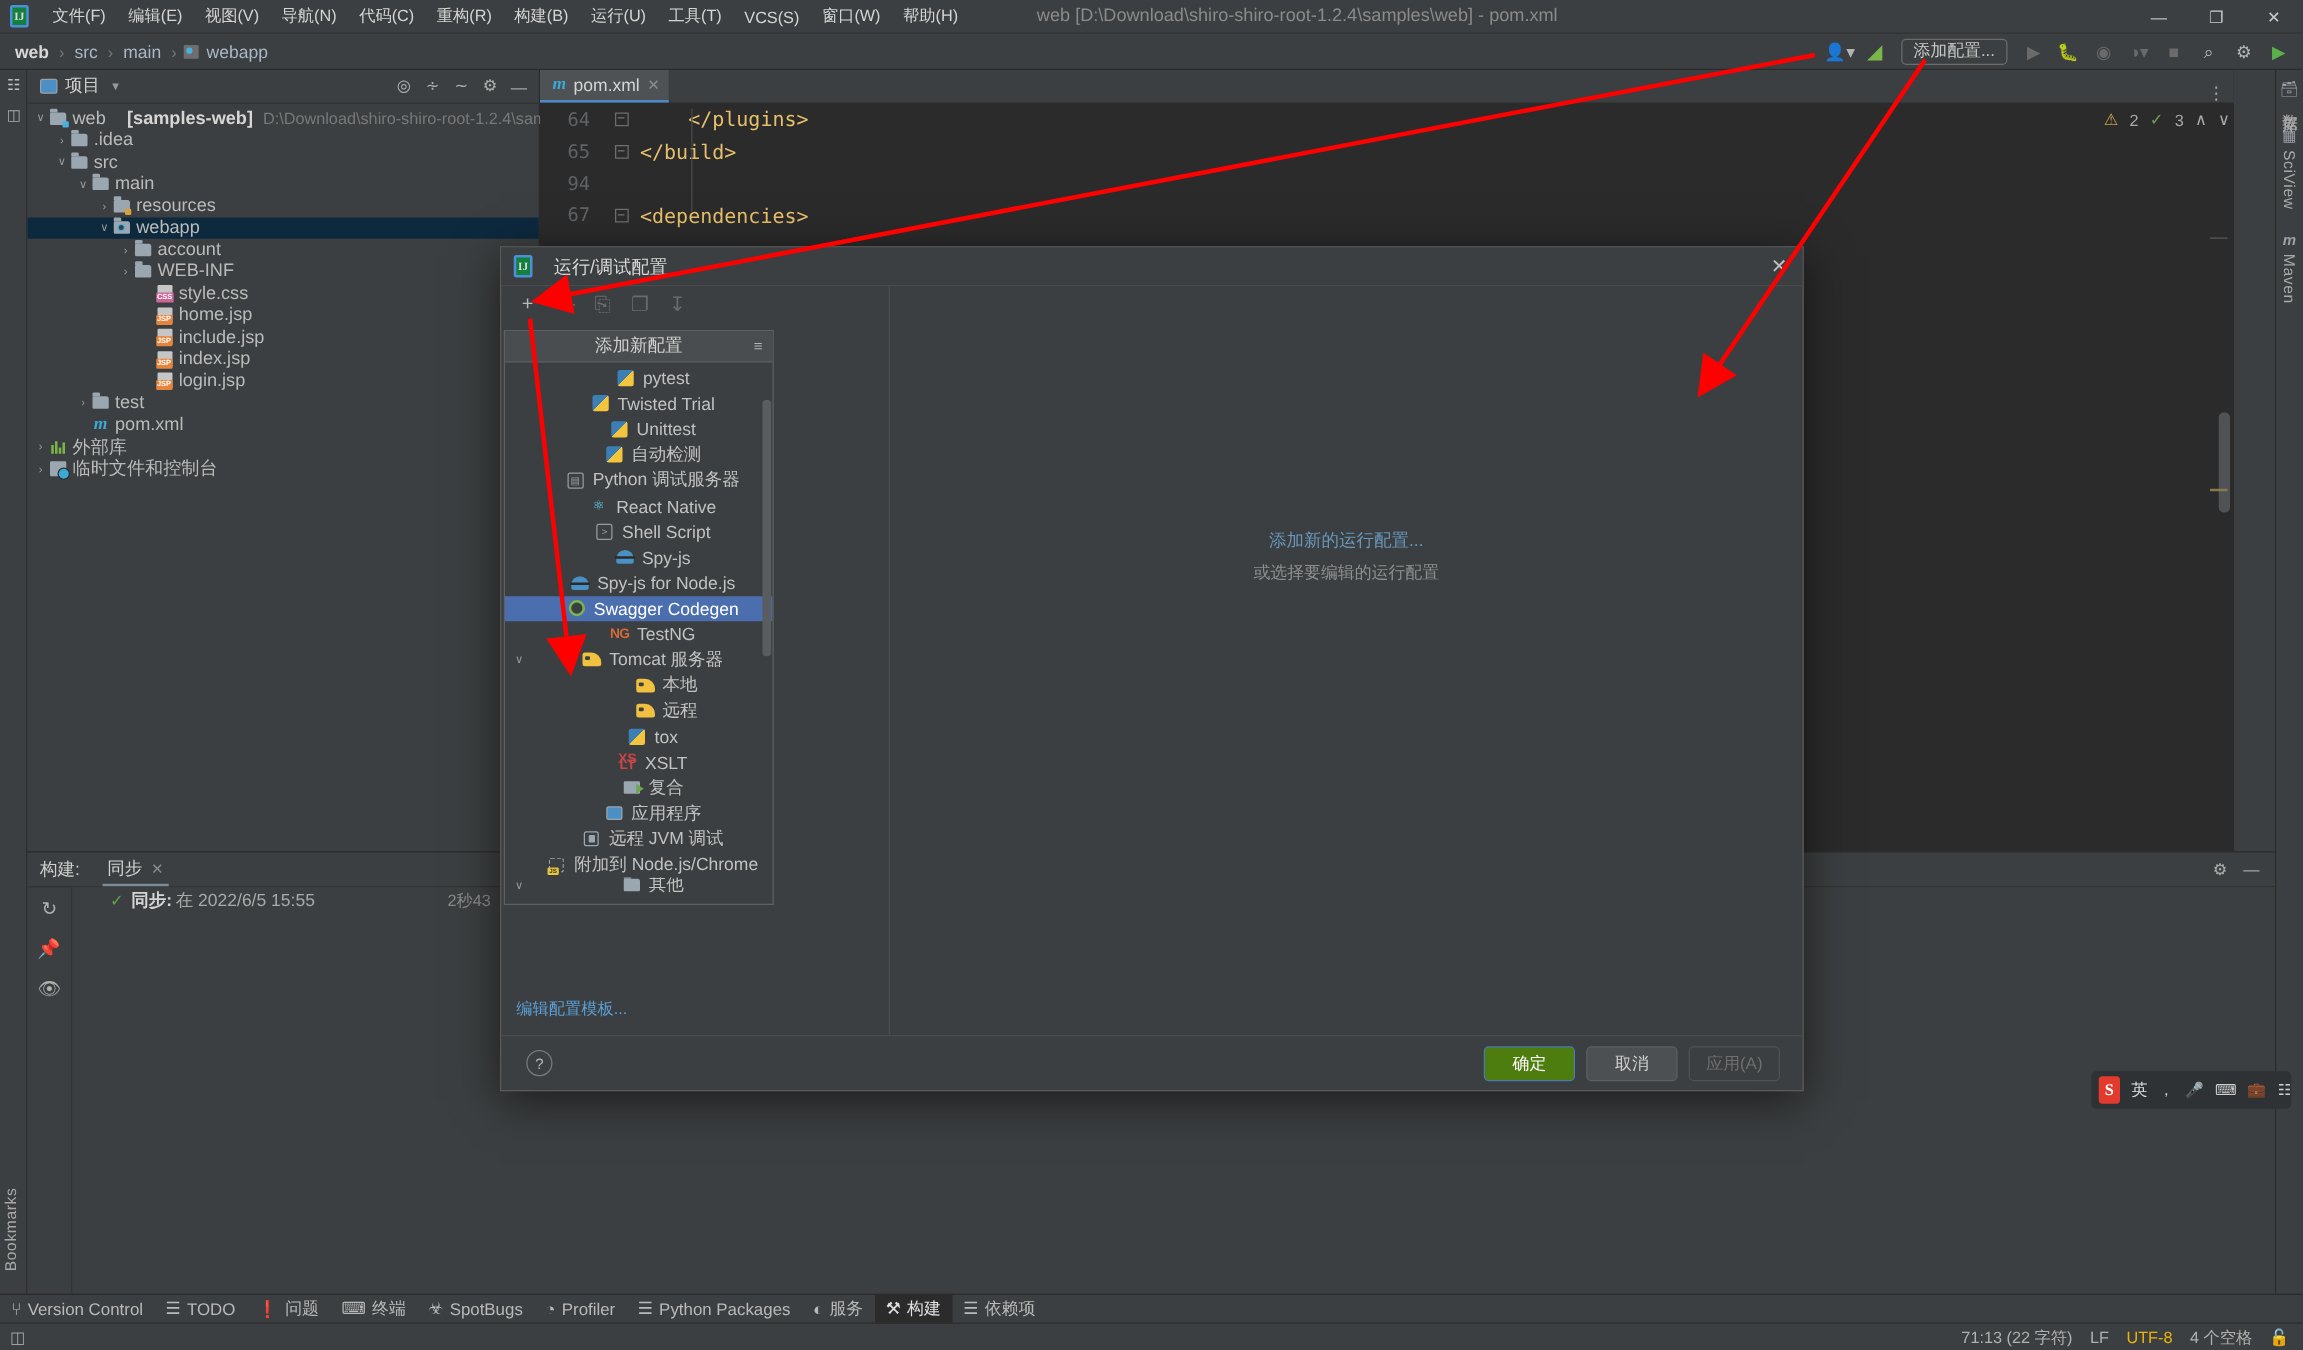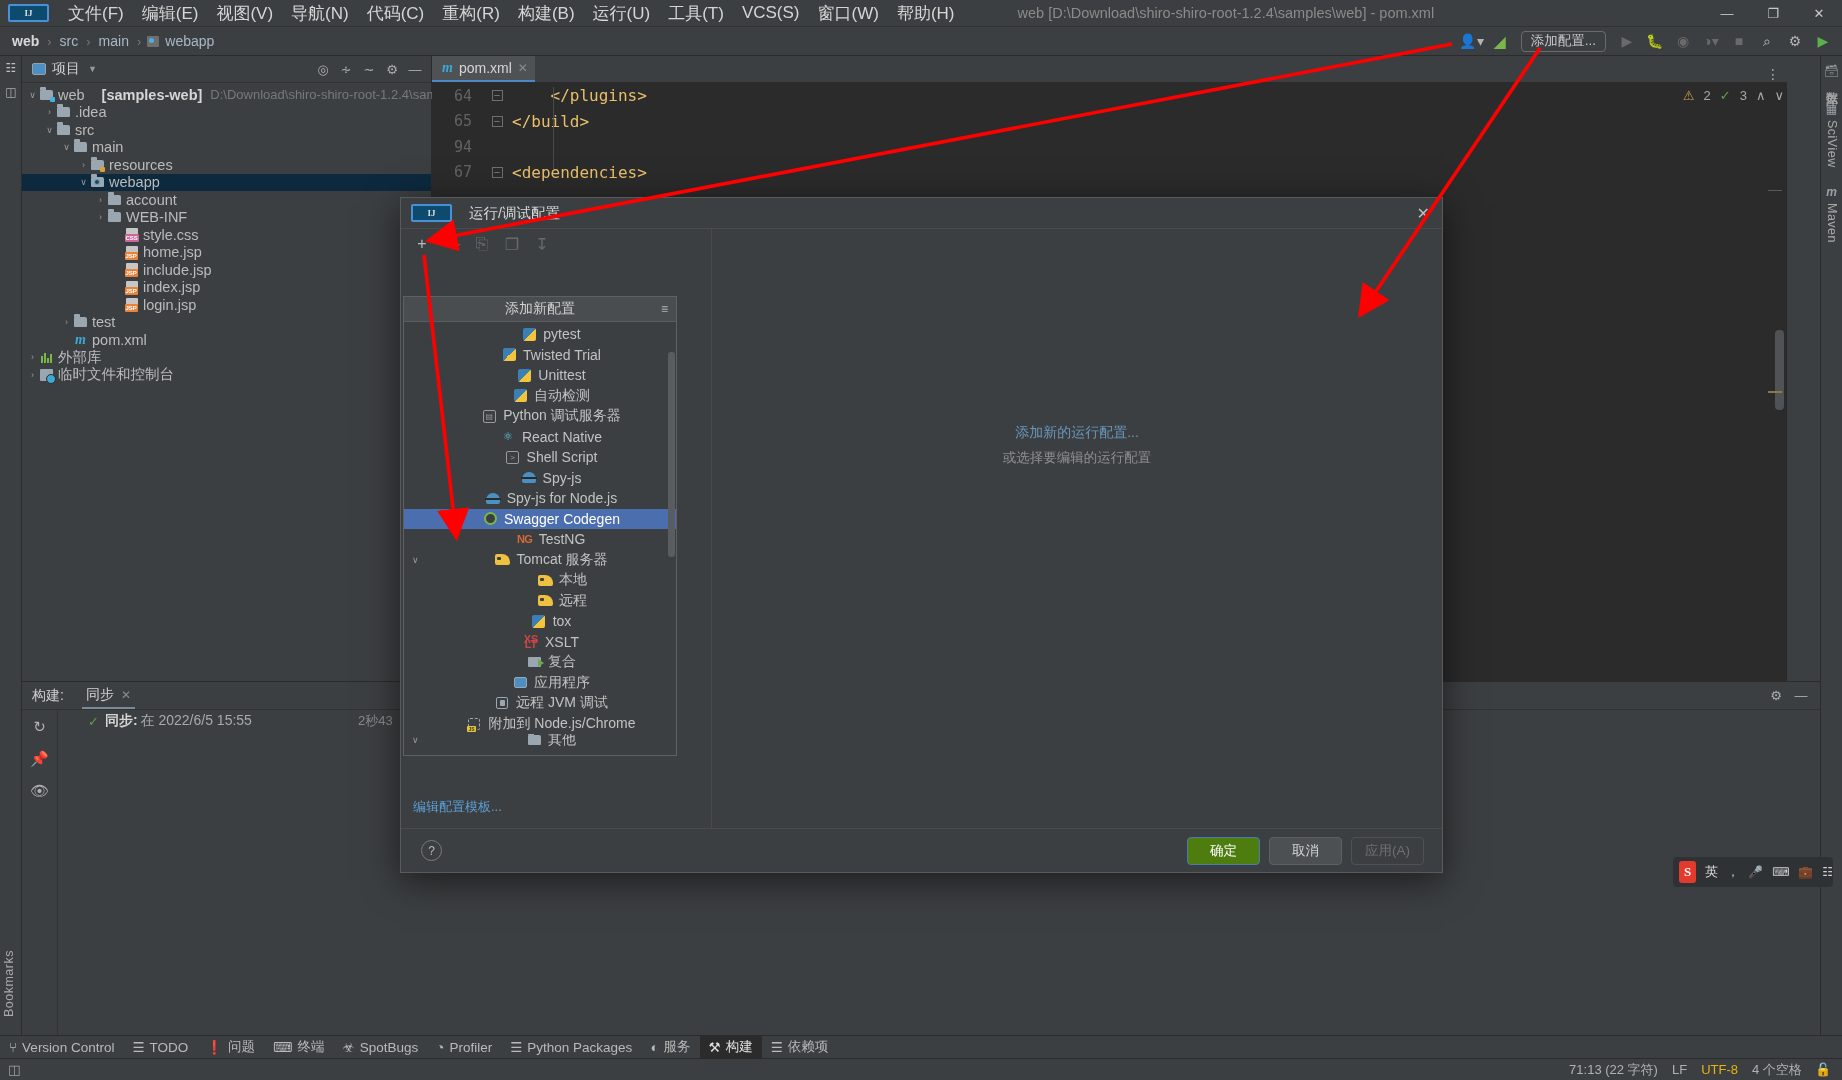--- a/index.html
+++ b/index.html
@@ -14,28 +14,28 @@
   }
   .abs { position:absolute; }
 
   
   #menubar {
     position:absolute; left:0; top:0; width:1842px; height:27px;
     background:#3c3f41; display:flex; align-items:center;
     border-bottom:1px solid #323232;
   }
   .ij-logo {
-    width:41px; height:18px; margin-left:8px; margin-right:10px;
+    width:15px; height:18px; margin-left:8px; margin-right:10px;
     border:2px solid #4a90d9; border-radius:2px;
     display:flex; align-items:center; justify-content:center;
-    font-size:9px; font-weight:bold; color:#dddddd; background:#0c4a6e;
+    font-size:9px; font-weight:bold; color:#dddddd; background:#15803d;
     font-family:"Liberation Serif",serif;
   }
   .menu-item {
-    padding:3px 9px; font-size:17px; color:#d5d5d5; cursor:default;
+    padding:3px 9px; font-size:13px; color:#d5d5d5; cursor:default;
     white-space:nowrap;
   }
   #window-title {
     margin-left:54px; font-size:14.5px; color:#8b8b8b; white-space:nowrap;
   }
   .win-btns { margin-left:auto; display:flex; height:100%; }
   .win-btn {
     width:46px; height:27px; display:flex; align-items:center; justify-content:center;
     color:#c8c8c8; font-size:13px;
   }
@@ -243,23 +243,23 @@
   .btn {
     min-width:73px; height:28px; border-radius:4px; font-size:13.5px;
     display:flex; align-items:center; justify-content:center;
     border:1px solid #5e6060; background:#4c5052; color:#d2d2d2;
   }
   .btn.primary { background:#4d7c0f; border-color:#4a7ab0; color:#ffffff; }
   .btn.disabled { color:#6f6f6f; border-color:#4f5152; background:#42454700; }
 
   
   #popup {
-    position:absolute; left:2px; top:35px; width:274px; height:460px;
+    position:absolute; left:2px; top:35px; width:216px; height:460px;
     background:#3c3f41; border:1px solid #5e6163; z-index:20;
-    display:flex; flex-direction:column;margin-top:32px;
+    display:flex; flex-direction:column;
   }
   #popup-header {
     height:25px; background:#4a4d4f; display:flex; align-items:center; justify-content:center;
     position:relative; border-bottom:1px solid #5a5d5f;
   }
   #popup-title { font-size:14px; color:#d0d0d0; }
   #popup-filter { position:absolute; right:8px; top:5px; color:#b5b5b5; font-size:12px; }
   #popup-list { flex:1; overflow:hidden; position:relative; padding-top:2px; }
   .pi { height:20.5px; display:flex; align-items:center; padding-left:22px; font-size:14px; color:#c2c2c2; white-space:nowrap;justify-content:center; }
   .pi.child { padding-left:44px; }

